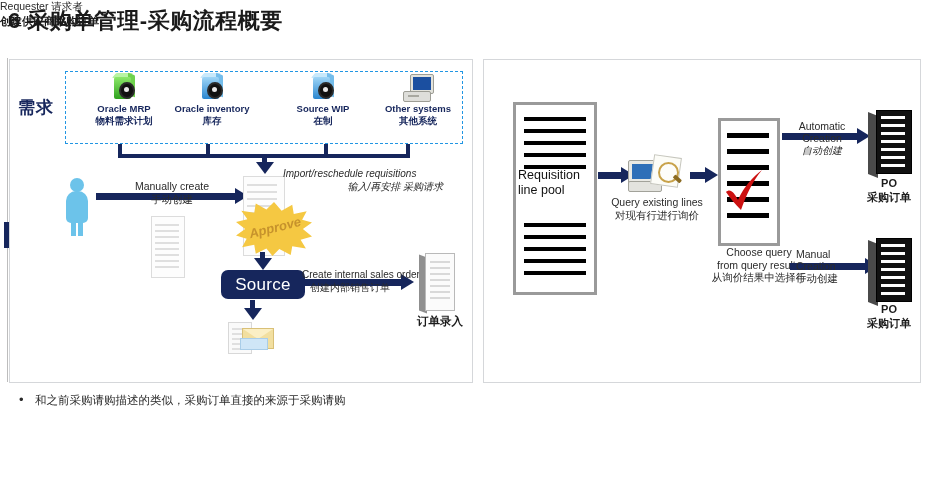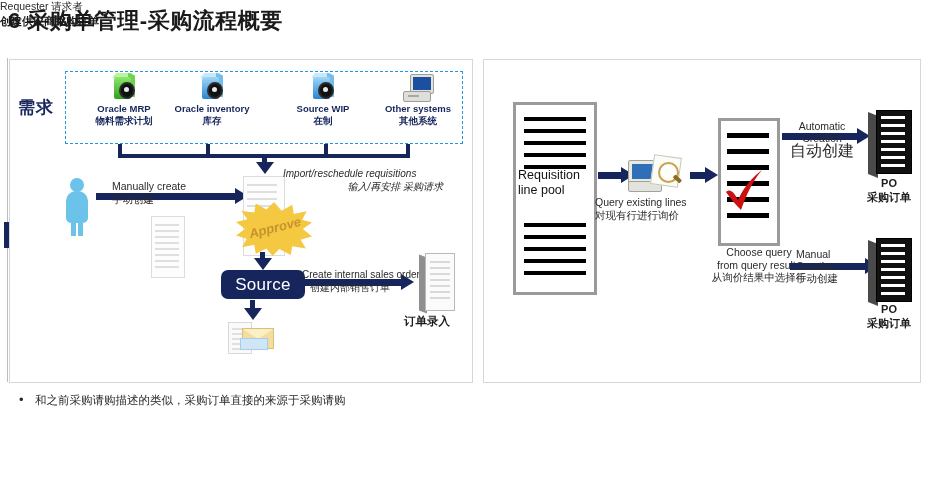--- a/index.html
+++ b/index.html
@@ -101,21 +101,21 @@
   .bk-h{position:absolute;height:4px;background:#16265c;left:0;right:0;top:10px;background:#16265c;}
 
   .arrowdown{
     position:absolute;width:0;height:0;
     border-left:9px solid transparent;border-right:9px solid transparent;
     border-top:12px solid #16265c;
   }
   .vline{position:absolute;background:#16265c;width:5px;}
 
   
-  .lbl{position:absolute;line-height:13px;white-space:nowrap;}
+  .lbl{position:absolute;text-align:center;line-height:13px;white-space:nowrap;}
   .lbl .en{font-size:10.5px;color:#2b2b2b;display:block;}
   .lbl .cn{font-size:10.5px;color:#2b2b2b;display:block;}
 
   #lbl-manual{left:112px;top:180px;width:120px;}
   #lbl-import{left:283px;top:167px;width:160px;text-align:left;font-style:italic;}
   #lbl-import .en{font-size:10px;}
   #lbl-import .cn{font-size:10px;text-align:right;padding-left:6px;}
   #lbl-createsales{left:302px;top:268px;width:145px;text-align:left;}
   #lbl-createsales .en{font-size:10px;}
   #lbl-createsales .cn{font-size:10px;padding-left:8px;}
@@ -236,21 +236,21 @@
     background:#fff;border:3px solid #9a9a9a;
   }
   #query-result .bar{position:absolute;left:6px;width:42px;height:5px;background:#000;}
   #check{
     position:absolute;left:722px;top:168px;width:44px;height:46px;
   }
   #check svg{display:block;}
 
   #lbl-auto{left:787px;top:120px;width:70px;text-align:center;}
   #lbl-auto .en{font-size:10.5px;line-height:12px;}
-  #lbl-auto .cn{font-size:16px;}
+  #lbl-auto .cn{font-size:10px;font-style:italic;}
   #lbl-choose{left:700px;top:246px;width:118px;text-align:center;}
   #lbl-choose .en{font-size:10.5px;line-height:12.5px;}
   #lbl-choose .cn{font-size:10.5px;}
   #lbl-manualc{left:796px;top:248px;width:60px;text-align:left;}
   #lbl-manualc .en{font-size:10.5px;line-height:12px;}
   #lbl-manualc .cn{font-size:10.5px;}
 
   
   .po-stack{position:absolute;}
   .po-stack .edge{position:absolute;left:0;top:4px;width:10px;height:100%;

